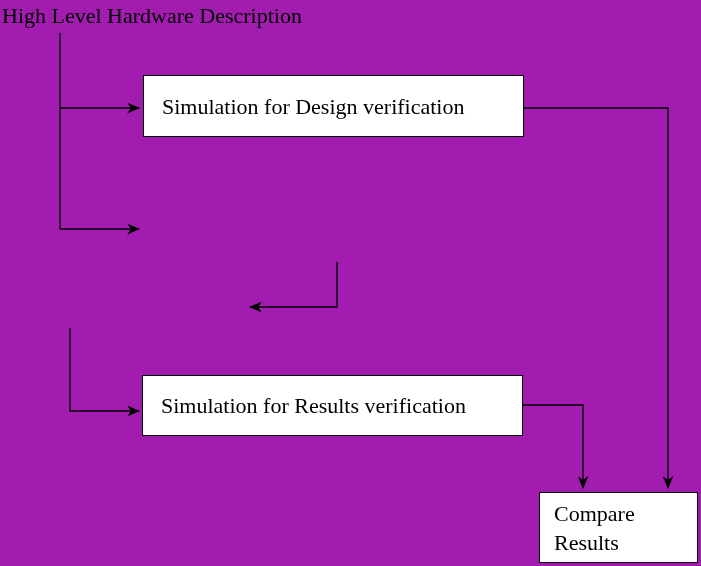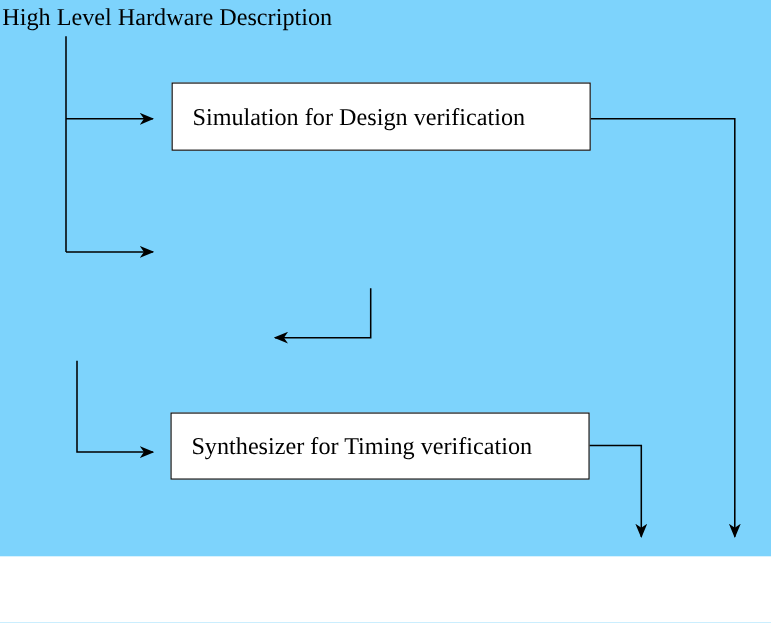--- a/index.html
+++ b/index.html
@@ -3,22 +3,22 @@
 <meta charset="utf-8">
 <style>
   html, body {
     margin: 0;
     padding: 0;
     background: #ffffff;
   }
   .canvas {
     position: relative;
     width: 701px;
-    height: 506px;
-    background: #7dd3fc;
+    height: 566px;
+    background: #a21caf;
     font-family: "Liberation Serif", "DejaVu Serif", serif;
     color: #000000;
     overflow: hidden;
   }
   .connectors {
     position: absolute;
     left: 0;
     top: 0;
     width: 701px;
     height: 566px;
@@ -34,21 +34,20 @@
     position: absolute;
     box-sizing: border-box;
     border: 1.5px solid #000000;
     background: #ffffff;
     display: flex;
     align-items: center;
     font-size: 22px;
     line-height: 29px;
     padding-left: 18px;
     padding-right: 6px;
-    margin-left: 13px;
   }
   .node.compare {
     align-items: center;
   }
   #node-design-sim   { left: 143px; top: 75px;  width: 381px; height: 62px; }
   #node-synthesizer  { left: 143px; top: 202px; width: 382px; height: 60px; }
   #node-timing-sim   { left: 142px; top: 375px; width: 381px; height: 61px; }
   #node-compare      { left: 539px; top: 492px; width: 159px; height: 71px; padding-left: 14px; }
   #title-label       { left: 2px;  top: 2px; }
   #detailed-hw-label { left: 55px; top: 294px; }
@@ -84,17 +83,20 @@
 
   <div class="free-label" id="title-label">High Level Hardware Description</div>
 
   <div class="node" id="node-design-sim">
     <span>Simulation for Design verification</span>
   </div>
 
 
 
   <div class="node" id="node-timing-sim">
-    <span>Synthesizer for Timing verification</span>
+    <span>Simulation for Results verification</span>
   </div>
 
+  <div class="node compare" id="node-compare">
+    <span>Compare Results</span>
+  </div>
 
 </div>
 
 </body></html>

